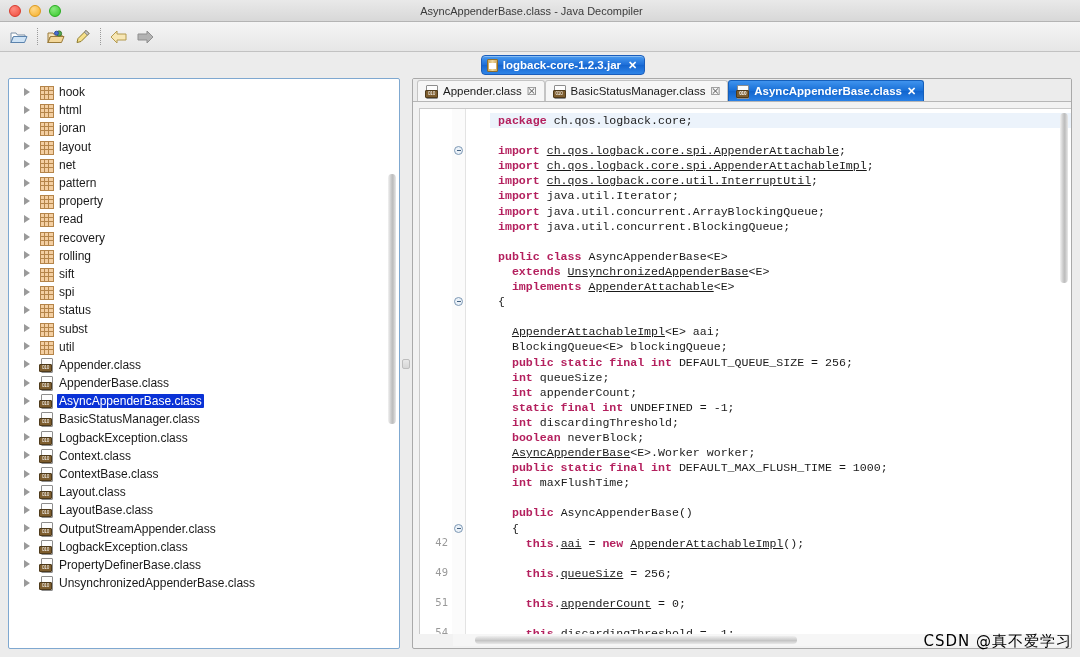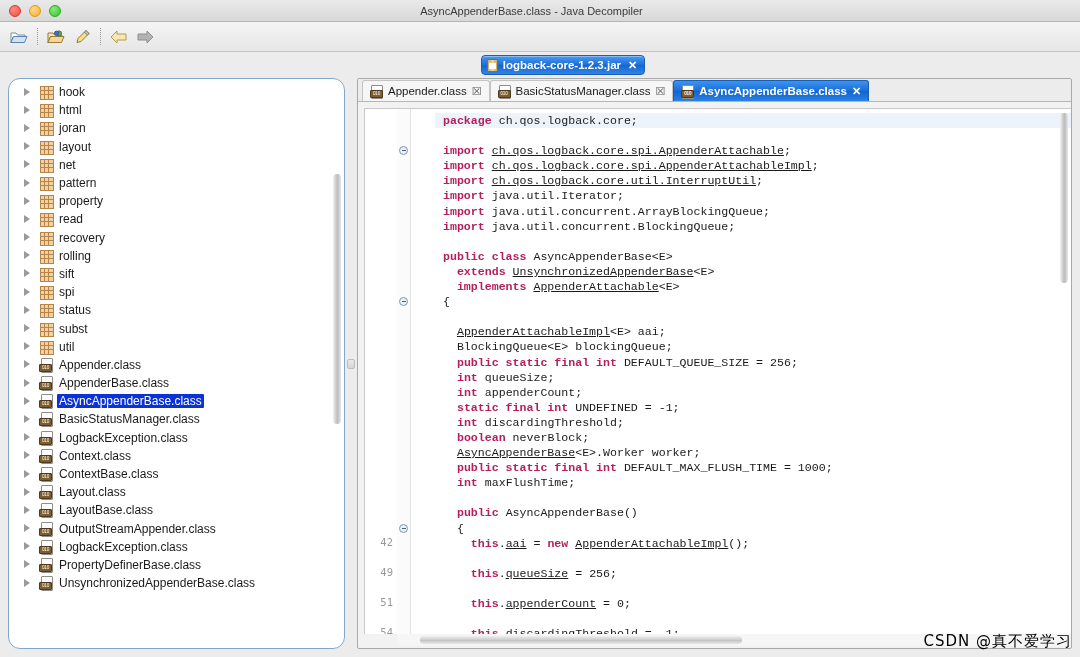--- a/index.html
+++ b/index.html
@@ -84,24 +84,24 @@
   }
 
   
   .body {
     flex: 1; display: flex; padding: 0 8px 8px 8px; gap: 0;
     min-height: 0; background: #ececec;
   }
 
   
   .sidebar-wrap {
-    width: 337px; flex: none;
+    width: 392px; flex: none;
     background: #ffffff;
     border: 1px solid #7fa8d0;
-    border-radius: 12px;
+    border-radius: 2px;
     display: flex; position: relative; overflow: hidden;
   }
   .tree {
     flex: 1; overflow: hidden; padding: 4px 0 0 0;
     position: relative;
   }
   .tree-row {
     display: flex; align-items: center; height: 18.2px;
     padding-left: 30px; gap: 6px; font-size: 12px; color: #1a1a1a;
     white-space: nowrap;

